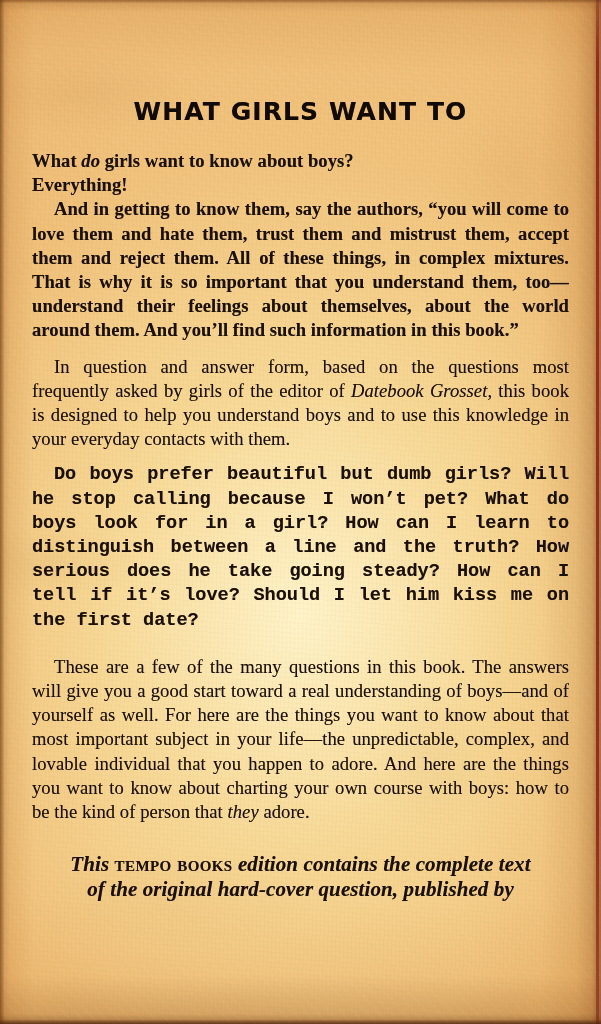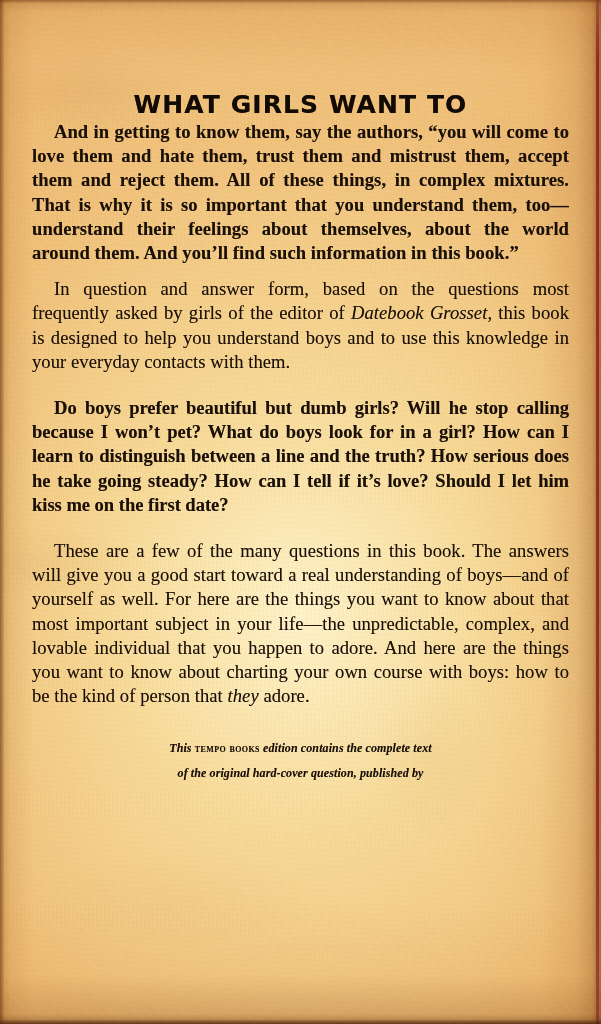--- a/index.html
+++ b/index.html
@@ -151,21 +151,21 @@
     background: linear-gradient(to left,
       rgba(120,60,20,0.10),
       rgba(88,42,12,0.50));
   }
 
   
   .content {
     position: absolute;
     left: 32px;
     right: 32px;
-    top: 2px;
+    top: 9px;
     z-index: 5;
   }
 
   .title {
     margin: 0;
     padding-top: 88px;
     text-align: center;
     font-family: "DejaVu Sans", sans-serif;
     font-weight: 700;
     font-size: 25px;
@@ -189,35 +189,36 @@
   .lead {
     margin-top: 22px;
     font-weight: 700;
     text-align: left;
   }
   .lead .ital { font-style: italic; }
 
   .p-authors  { margin-top: 0px; text-indent: 22px; font-weight: bold; }
   .p-qa       { margin-top: 12px; text-indent: 22px; }
   .p-questions{
-    margin-top: 22px;
+    margin-top: 12px;
     font-weight: 700;
     text-indent: 22px;
     letter-spacing: -0.05px;
+    font-family: Liberation Mono, monospace;
   }
   .p-closing  { margin-top: 22px; text-indent: 22px; }
 
   .ital { font-style: italic; }
 
   .colophon {
     margin-top: 28px;
     text-align: center;
     font-style: italic;
     font-weight: 700;
-    font-size: 12px;
+    font-size: 21px;
     line-height: 25px;
     letter-spacing: 0.1px;
     text-shadow: 0 0 0.5px rgba(26,16,8,0.45);
   }
   .colophon .line { display: block; }
   .smallcaps {
     font-style: normal;
     font-variant: small-caps;
     text-transform: lowercase;
     letter-spacing: 0.4px;
@@ -240,20 +241,24 @@
   <div class="top-edge"></div>
   <div class="left-edge"></div>
   <div class="bottom-edge"></div>
 
   <div class="content">
 
     <h1 class="title">
       <span>WHAT GIRLS WANT TO</span>
     </h1>
 
+    <p class="body-p lead">
+      <span>What </span><span class="ital">do</span><span> girls want to know about boys?</span><br>
+      <span>Everything!</span>
+    </p>
 
     <p class="body-p p-authors">And in getting to know them, say the authors, “you will come to love them and hate them, trust them and mistrust them, accept them and reject them. All of these things, in complex mixtures. That is why it is so important that you understand them, too—understand their feelings about themselves, about the world around them. And you’ll find such information in this book.”</p>
 
     <p class="body-p p-qa">
       <span>In question and answer form, based on the questions most frequently asked by girls of the editor of </span><span class="ital">Datebook Grosset,</span><span> this book is designed to help you understand boys and to use this knowledge in your everyday contacts with them.</span>
     </p>
 
     <p class="body-p p-questions">Do boys prefer beautiful but dumb girls? Will he stop calling because I won’t pet? What do boys look for in a girl? How can I learn to distinguish between a line and the truth? How serious does he take going steady? How can I tell if it’s love? Should I let him kiss me on the first date?</p>
 
     <p class="body-p p-closing">

